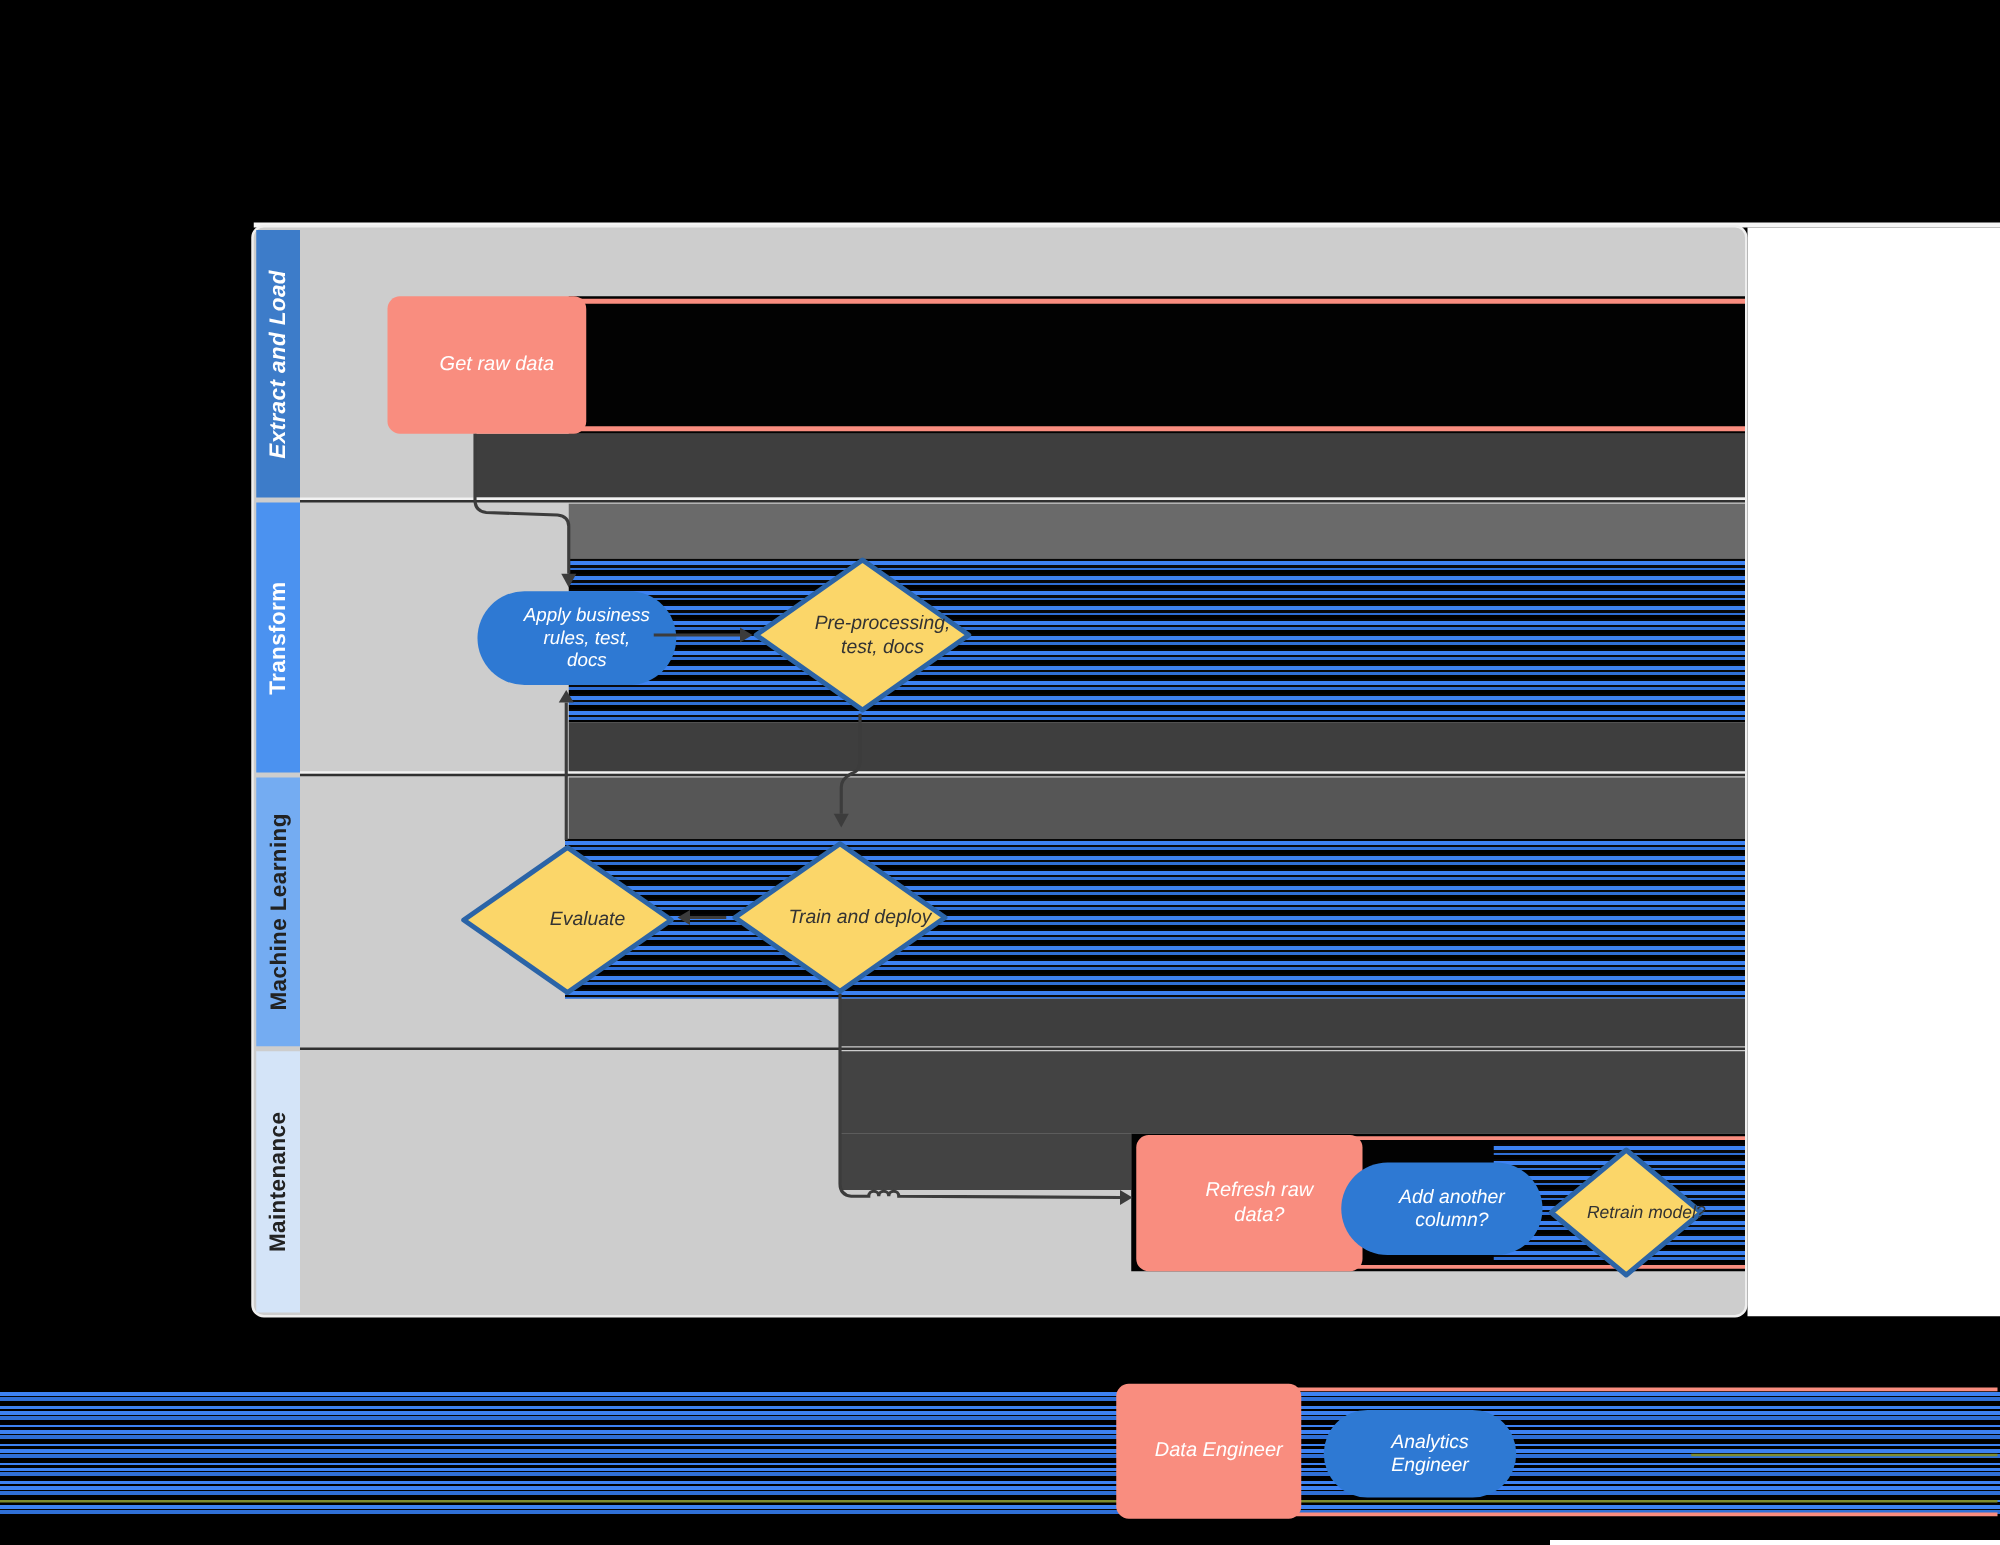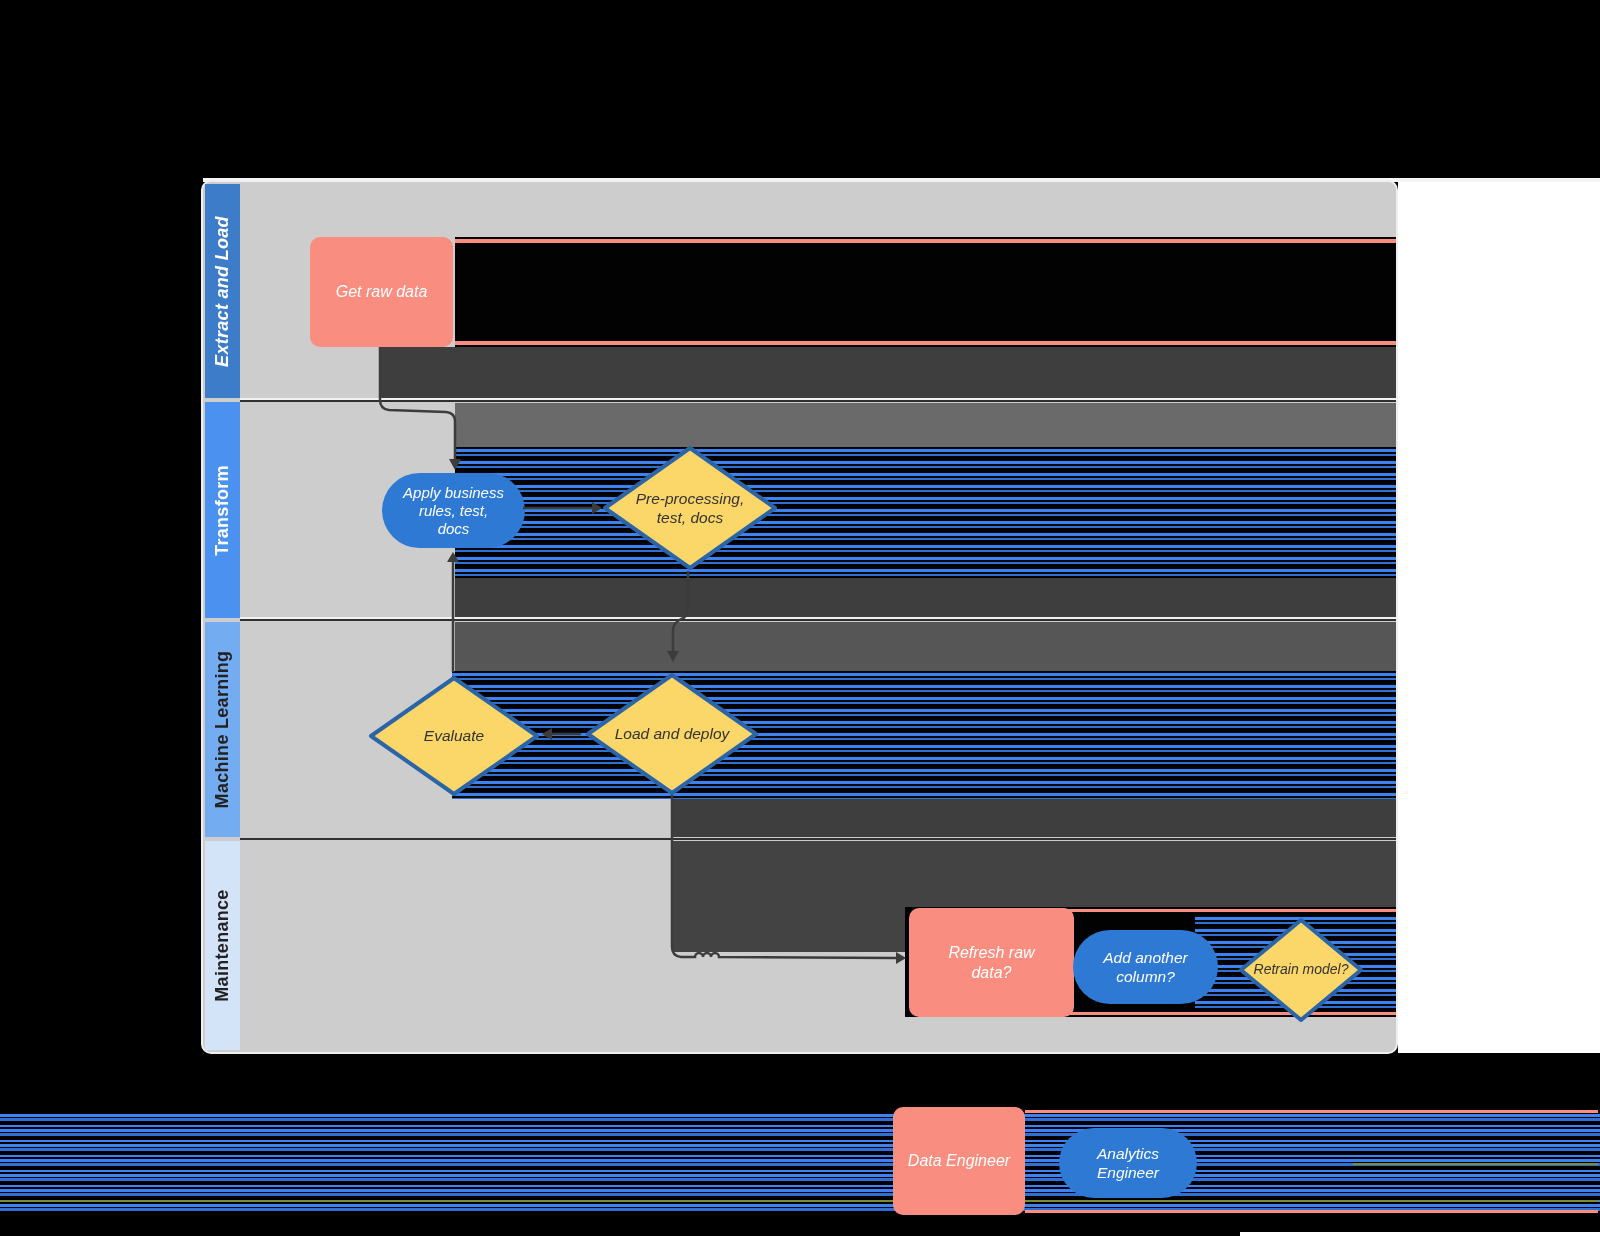--- a/index.html
+++ b/index.html
@@ -35,21 +35,21 @@
       #0a0a0a 5px,#0a0a0a 7px,#2f6fd6 7px,#2f6fd6 9px,
       #000000 9px,#000000 12px);}
   .stripes-legend{background:repeating-linear-gradient(180deg,
       #000000 0px,#000000 2px,#3d82f2 2px,#3d82f2 5px,
       #050505 5px,#050505 6px,#2f6fd6 6px,#2f6fd6 9px,
       #000000 9px,#000000 13px,#3d82f2 13px,#3d82f2 15px);}
   .boundary-light{background:#f2f2f2;}
   .boundary-dark{background:#303030;}
 
   
-  .node{display:flex;align-items:center;justify-content:center;text-align:center;}
+  .node{display:flex;align-items:center;justify-content:center;text-align:center;padding-left:16px;}
   .node .lbl{white-space:pre-line;font-style:italic;line-height:1.25;position:relative;}
   .rect-node{background:#f98d7f;border-radius:10px;color:#ffffff;font-size:16px;}
   .pill-node{background:#2e79d3;border-radius:999px;color:#ffffff;font-size:15.5px;}
   .diamond-node{color:#333333;font-size:15.5px;}
   .diamond-node svg{position:absolute;inset:0;overflow:visible;}
   .arrow-layer{position:absolute;left:0;top:0;z-index:6;pointer-events:none;}
   .z1{z-index:1}.z2{z-index:2}.z3{z-index:3}.z4{z-index:4}.z5{z-index:5}
 </style>
 </head>
 <body>
@@ -142,21 +142,21 @@
       <polygon points="88,3 173,63 88,123 3,63" fill="#fbd669" stroke="#2b64a7" stroke-width="4" stroke-linejoin="round"></polygon>
     </svg>
     <span class="lbl">Pre-processing,
 test, docs</span>
   </div>
 
   <div class="abs node diamond-node z5" style="left:585px;top:672px;width:174px;height:124px;">
     <svg viewBox="0 0 174 124" width="174" height="124">
       <polygon points="87,3 171,62 87,121 3,62" fill="#fbd669" stroke="#2b64a7" stroke-width="4" stroke-linejoin="round"></polygon>
     </svg>
-    <span class="lbl">Load and deploy</span>
+    <span class="lbl">Train and deploy</span>
   </div>
 
   <div class="abs node rect-node z5" style="left:909px;top:908px;width:165px;height:109px;">
     <span class="lbl">Refresh raw
 data?</span>
   </div>
 
   <div class="abs node pill-node z5" style="left:1073px;top:930px;width:145px;height:74px;">
     <span class="lbl">Add another
 column?</span>

